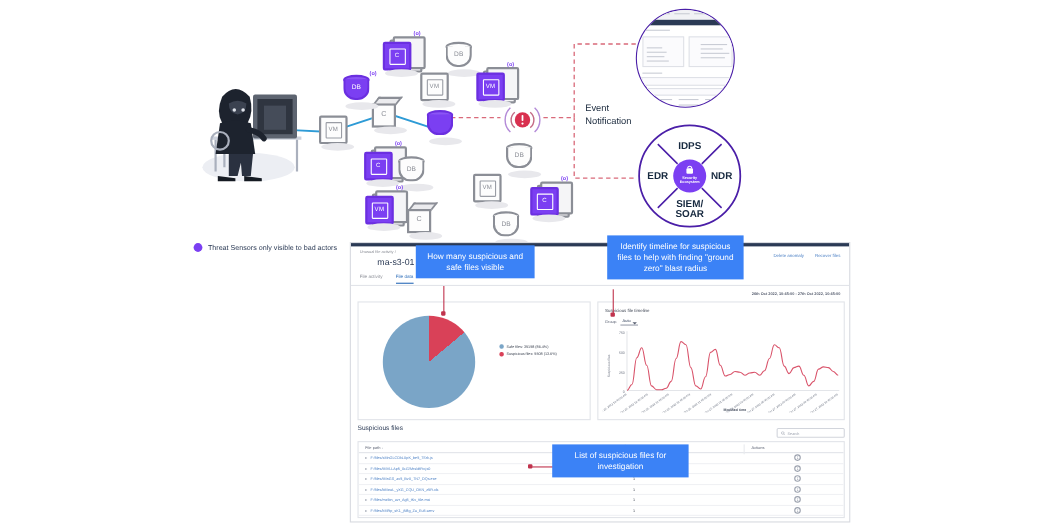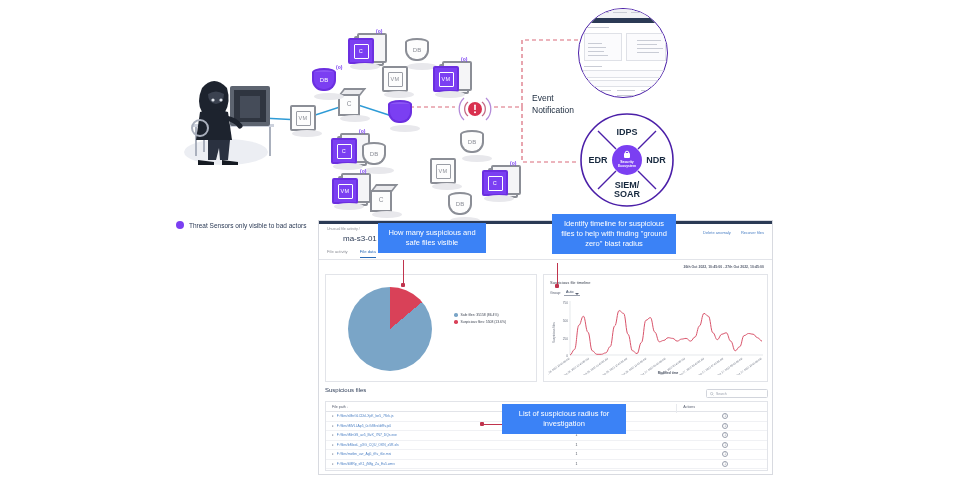--- a/index.html
+++ b/index.html
@@ -581,15 +581,15 @@
 </div>
 
 <div class="callout" style="left:378px;top:223px;width:108px;">How many suspicious and safe files visible</div>
 <div class="cline" style="left:403px;top:260px;width:1.2px;height:25px;"></div>
 <div class="cdot" style="left:401px;top:283px;"></div>
 
 <div class="callout" style="left:552px;top:214px;width:124px;">Identify timeline for suspicious files to help with finding "ground zero" blast radius</div>
 <div class="cline" style="left:557px;top:263px;width:1.2px;height:23px;"></div>
 <div class="cdot" style="left:555px;top:284px;"></div>
 
-<div class="callout" style="left:502px;top:404px;width:124px;">List of suspicious radius for investigation</div>
+<div class="callout" style="left:502px;top:404px;width:124px;">List of suspicious files for investigation</div>
 <div class="cline" style="left:483px;top:424px;width:20px;height:1.2px;"></div>
 <div class="cdot" style="left:480px;top:422px;"></div>
 
 </body></html>

